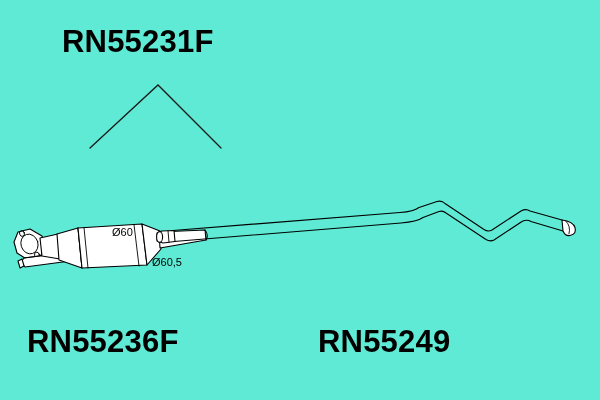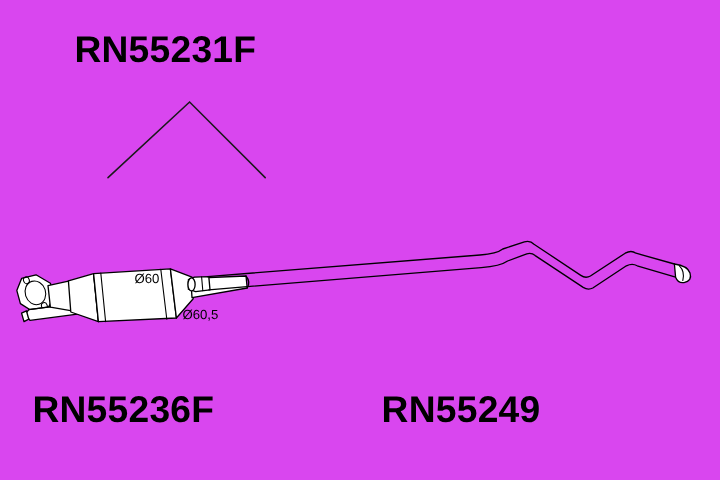--- a/index.html
+++ b/index.html
@@ -8,21 +8,21 @@
     padding: 0;
     background: #ffffff;
   }
   body {
     font-family: "Liberation Sans", sans-serif;
   }
   #diagram-root {
     position: relative;
     width: 600px;
     height: 400px;
-    background: #d946ef;
+    background: #5eead4;
     overflow: hidden;
   }
   #diagram-svg {
     position: absolute;
     left: 0;
     top: 0;
     width: 600px;
     height: 400px;
     display: block;
   }

